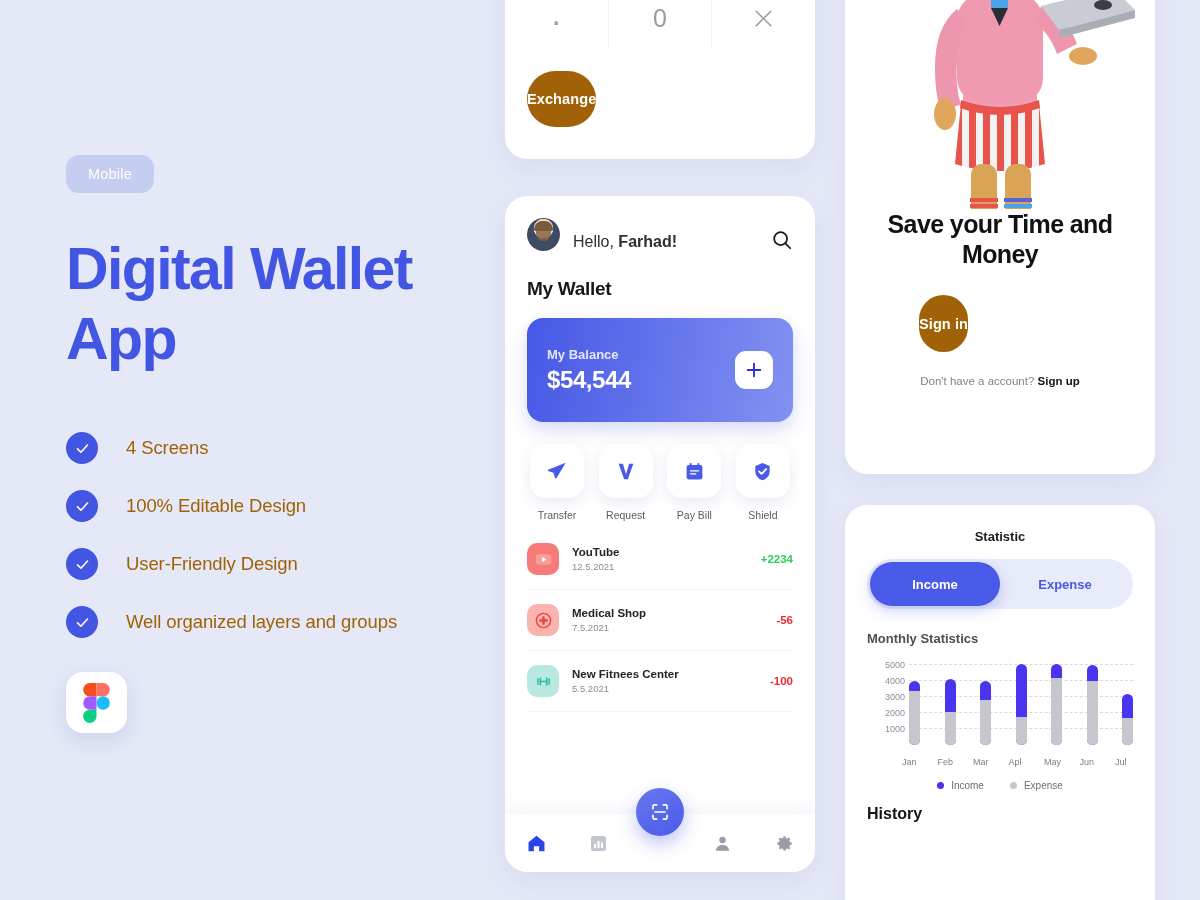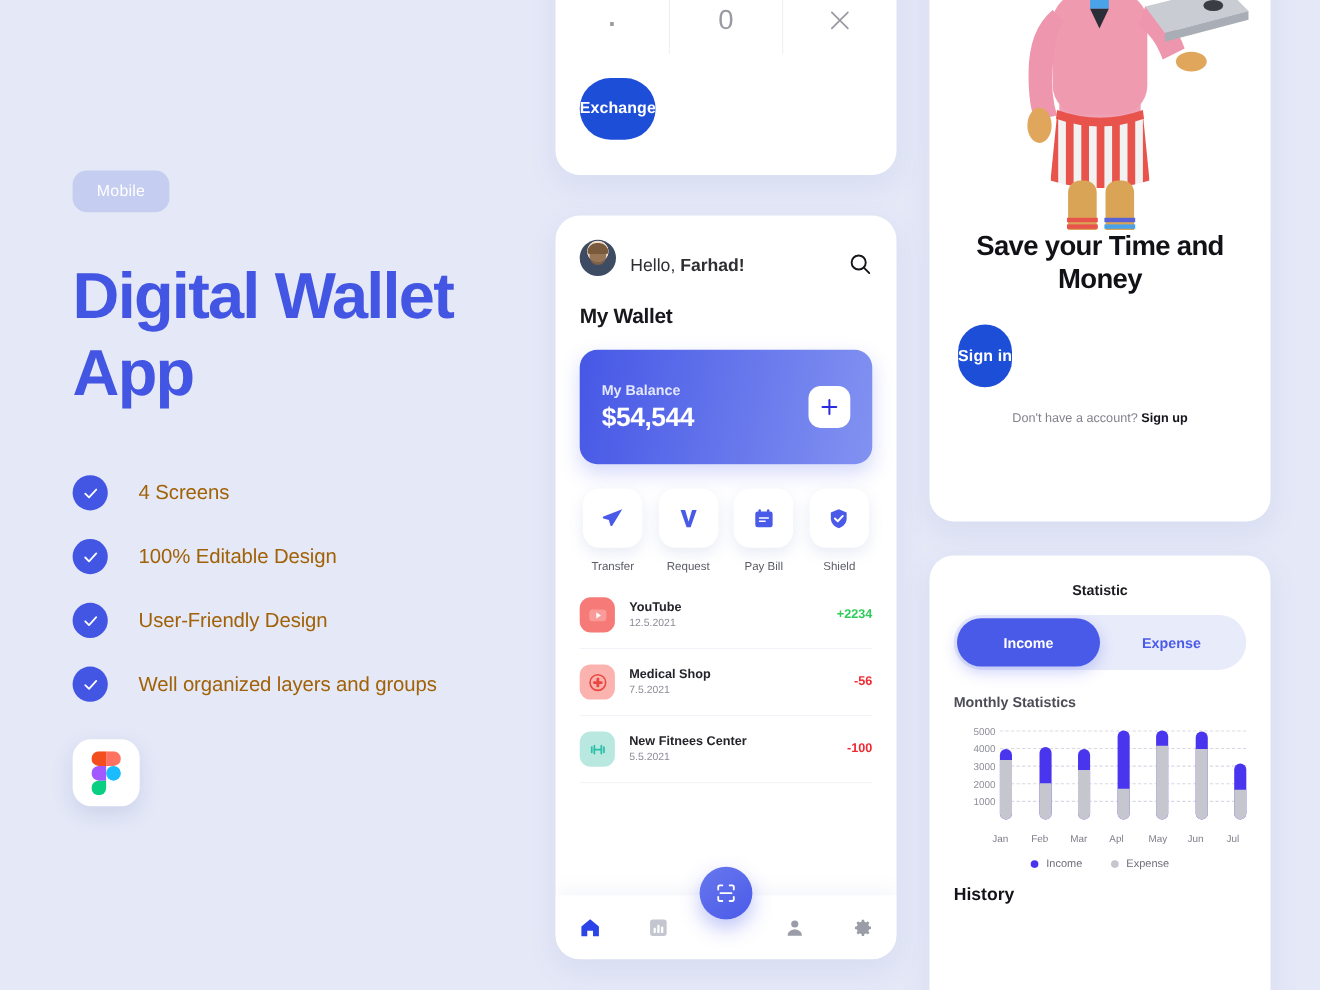--- a/index.html
+++ b/index.html
@@ -53,21 +53,21 @@
   .key {
     flex: 1; display: flex; align-items: center; justify-content: center;
     color: #9a9aa2; font-size: 25px; font-weight: 400;
     border-right: 1px solid #eeeef3;
   }
   .key:last-child { border-right: 0; }
   .key.dot { font-size: 34px; line-height: 0; padding-bottom: 10px; }
   .key.close svg { display: block; }
   .btn-primary {
     display: flex; align-items: center; justify-content: center;
-    background: #1d4ed8; color: #fff; border-radius: 32px;
+    background: #a16207; color: #fff; border-radius: 32px;
     font-size: 14.5px; font-weight: 600; letter-spacing: .1px;
     border: 0; cursor: pointer;
   }
   #exchange-btn { margin: 22px 22px 0 22px; height: 56px; }
 
   
   #card-wallet { left: 505px; top: 196px; width: 310px; height: 676px; }
   .wallet-inner { padding: 22px 22px 0 22px; }
   .greet-row { display: flex; align-items: flex-end; }
   .avatar {
@@ -134,21 +134,21 @@
     display: flex; align-items: center; justify-content: center;
     box-shadow: 0 8px 18px rgba(74,90,232,.35); cursor: pointer;
   }
 
   
   #card-signin { left: 845px; top: -226px; width: 310px; height: 700px; }
   .hero-art { height: 435px; position: relative; background: #fff; }
   .signin-body { padding: 0 26px; text-align: center; }
   .signin-title { font-size: 25px; font-weight: 700; color: #111116; line-height: 1.2; letter-spacing: -.6px; }
   .signin-sub { margin-top: 15px; font-size: 11.5px; color: #a6a6b1; line-height: 1.65; }
-  #signin-btn { margin-top: 26px; height: 57px; border-radius: 30px; font-size: 14.5px; }
+  #signin-btn { margin-top: 26px; height: 57px; border-radius: 30px; font-size: 14.5px; margin-left: 48px; }
   .signin-foot { margin-top: 23px; font-size: 11.5px; color: #82828d; }
   .signin-foot b { color: #14141a; font-weight: 700; cursor: pointer; }
 
   
   #card-stat { left: 845px; top: 505px; width: 310px; height: 420px; }
   .stat-inner { padding: 24px 22px 0 22px; }
   .stat-head { text-align: center; font-size: 13px; font-weight: 700; color: #1b1b21; }
   .activity-title { margin-top: 25px; font-size: 18px; font-weight: 700; color: #131319; letter-spacing: -.3px; }
   .toggle {
     margin-top: 15px; height: 50px; border-radius: 25px; background: #e8ebfa;

